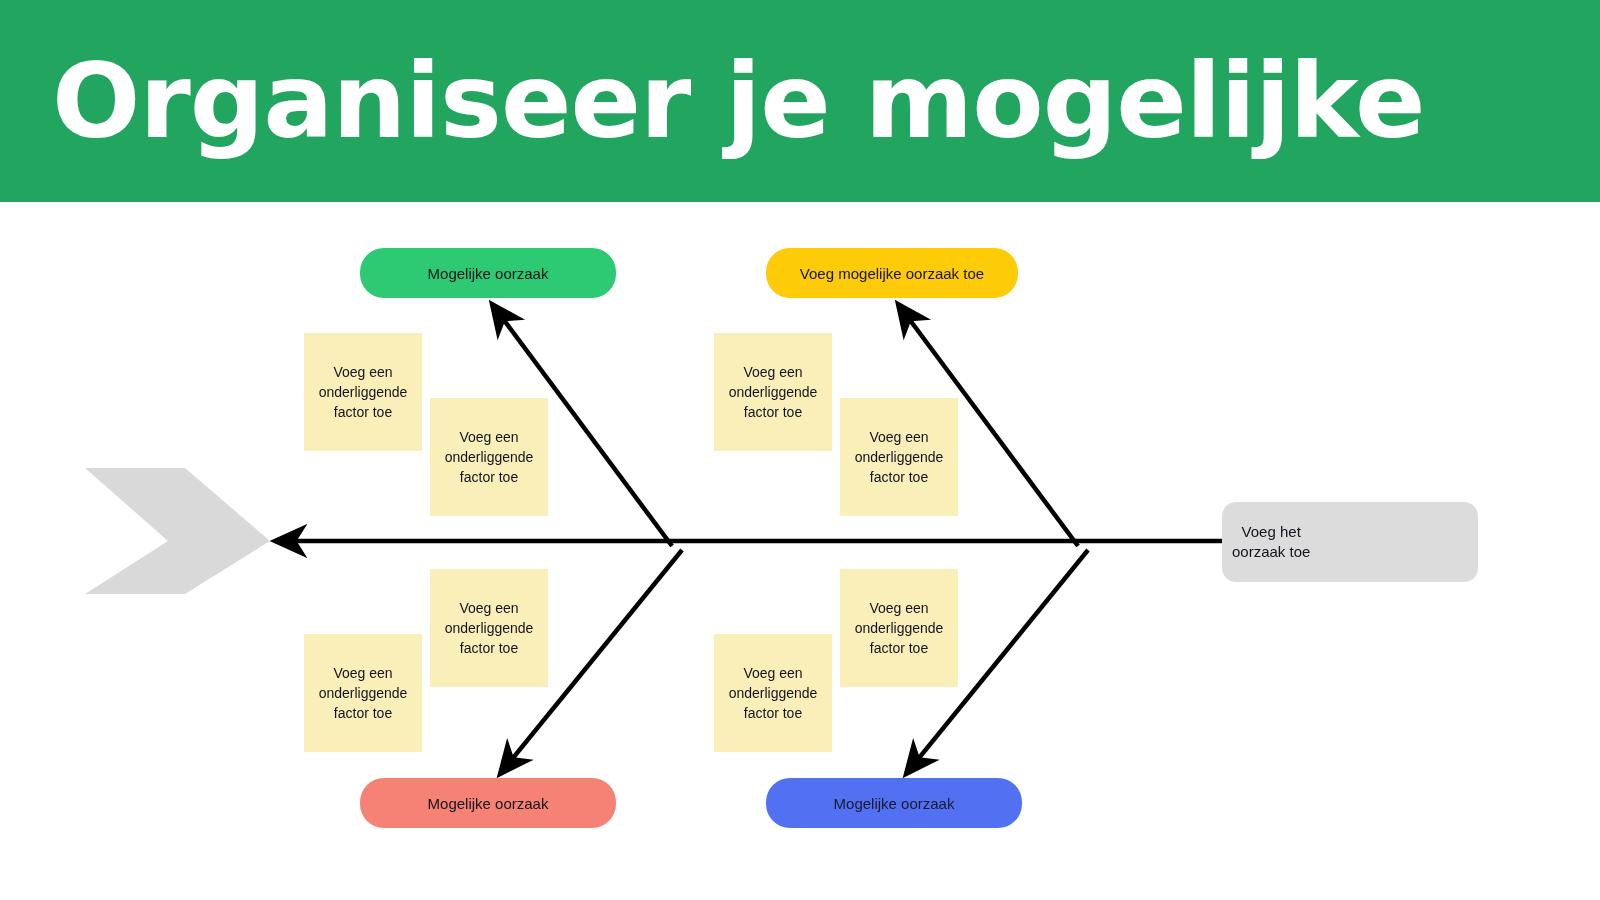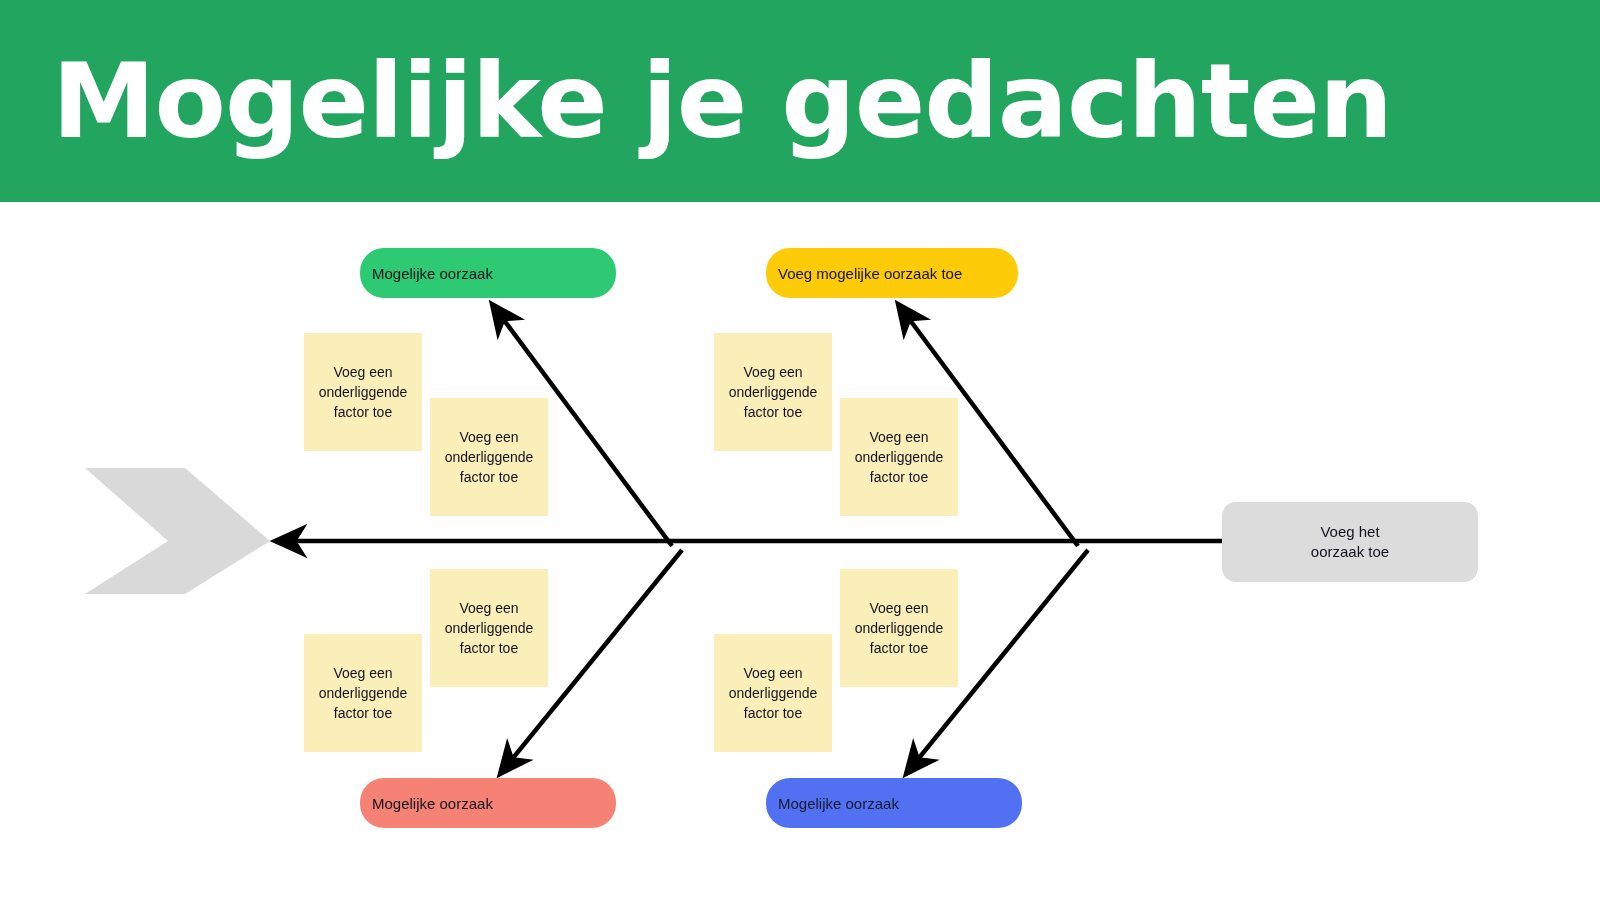--- a/index.html
+++ b/index.html
@@ -61,21 +61,21 @@
     width: 1600px;
     height: 698px;
   }
 
   
   .cause-box {
     position: absolute;
     border-radius: 24px;
     display: flex;
     align-items: center;
-    justify-content: flex-start;
+    justify-content: center;
     font-size: 15px;
     color: #14141e;
     text-align: center;
     box-sizing: border-box;
     padding: 0 12px;
   }
   .cause-green  { background: #2ec973; }
   .cause-yellow { background: #fdcb07; }
   .cause-salmon { background: #f58274; }
   .cause-blue   { background: #5271f2; color: #1a1a2e; }
@@ -89,21 +89,21 @@
   .problem-box {
     position: absolute;
     left: 1222px;
     top: 300px;
     width: 256px;
     height: 80px;
     background: #dcdcdc;
     border-radius: 14px;
     display: flex;
     align-items: center;
-    justify-content: center;
+    justify-content: flex-start;
     text-align: center;
     font-size: 15px;
     line-height: 1.35;
     color: #14141e;
     box-sizing: border-box;
     padding: 0 10px;
   }
 
   
   .note {
@@ -129,21 +129,21 @@
   #note-5 { left: 304px; top: 432px; }
   #note-6 { left: 840px; top: 367px; }
   #note-7 { left: 714px; top: 432px; }
 </style>
 </head>
 <body>
 
 <div id="canvas">
 
   <div class="header-band">
-    <div class="header-title">Mogelijke je gedachten</div>
+    <div class="header-title">Organiseer je mogelijke</div>
   </div>
 
   <div class="diagram">
 
     <svg class="bones-svg" viewBox="0 0 1600 698">
       <defs>
         <marker id="arrow" markerWidth="9" markerHeight="9" refX="7.2" refY="4.5" orient="auto" markerUnits="strokeWidth">
           <path d="M0,0.7 L8.4,4.5 L0,8.3 L2.4,4.5 Z" fill="#000000"></path>
         </marker>
       </defs>

